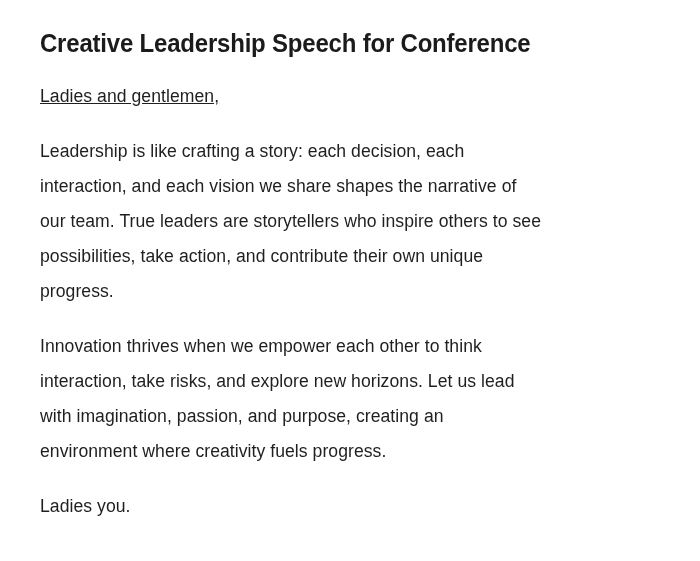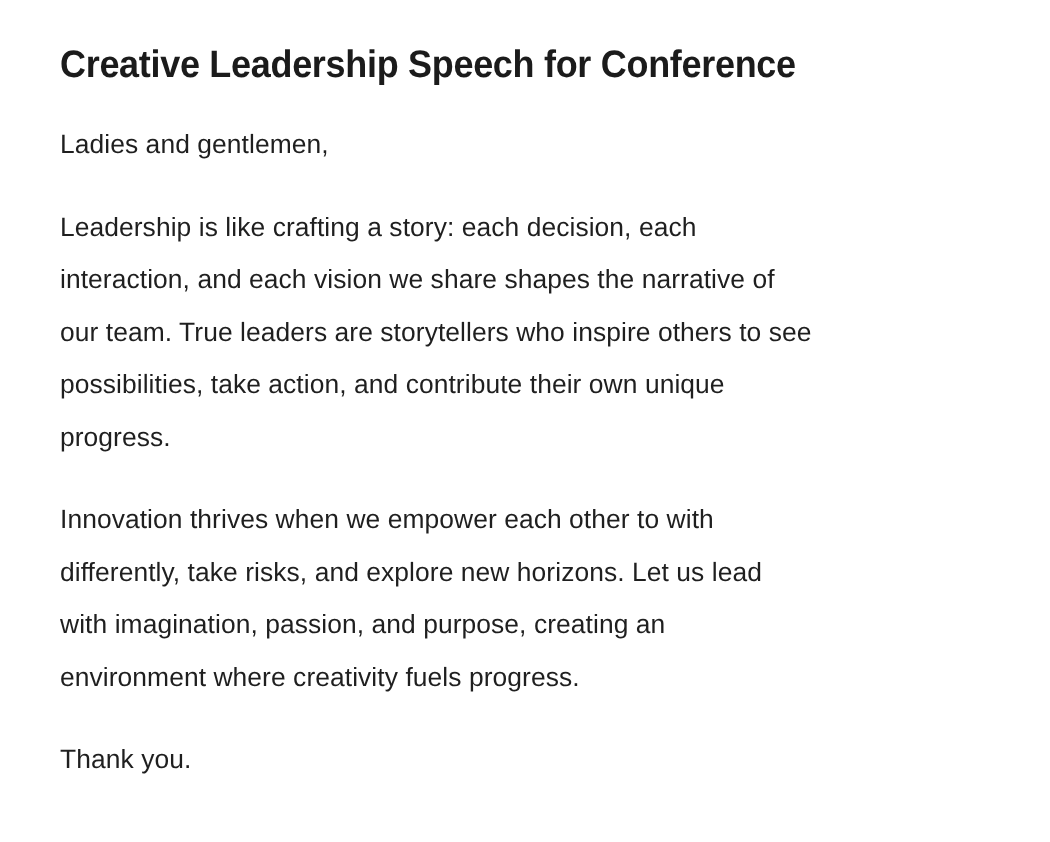--- a/index.html
+++ b/index.html
@@ -48,37 +48,38 @@
     font-weight: 400;
     line-height: 35px;
     color: #1f1f1f;
     letter-spacing: 0.05px;
     text-align: left;
     word-spacing: 0px;
   }
 
   .doc-paragraph.first-para {
     margin-top: 19px;
+    text-decoration: underline;
   }
 
   .doc-paragraph + .doc-paragraph {
     margin-top: 20px;
   }
 </style>
 </head>
 <body>
 
 <div class="document">
 
   <h1 class="doc-title">Creative Leadership Speech for Conference</h1>
 
   <div class="doc-body">
 
     <p class="doc-paragraph first-para">Ladies and gentlemen,</p>
 
     <p class="doc-paragraph">Leadership is like crafting a story: each decision, each interaction, and each vision we share shapes the narrative of our team. True leaders are storytellers who inspire others to see possibilities, take action, and contribute their own unique progress.</p>
 
-    <p class="doc-paragraph">Innovation thrives when we empower each other to with differently, take risks, and explore new horizons. Let us lead with imagination, passion, and purpose, creating an environment where creativity fuels progress.</p>
+    <p class="doc-paragraph">Innovation thrives when we empower each other to think interaction, take risks, and explore new horizons. Let us lead with imagination, passion, and purpose, creating an environment where creativity fuels progress.</p>
 
-    <p class="doc-paragraph">Thank you.</p>
+    <p class="doc-paragraph">Ladies you.</p>
 
   </div>
 </div>
 
 </body></html>

